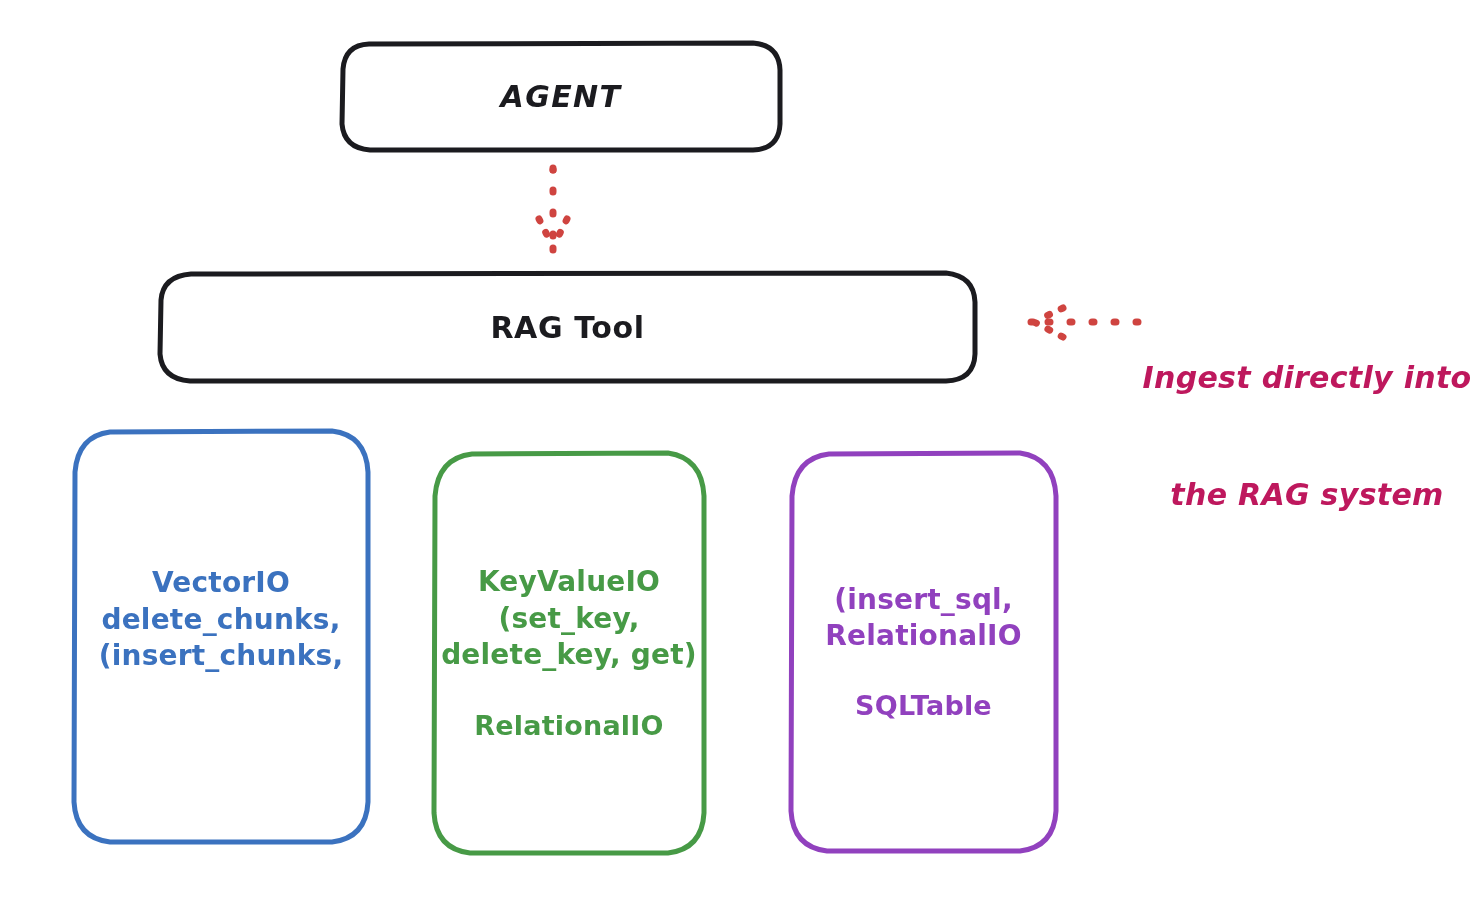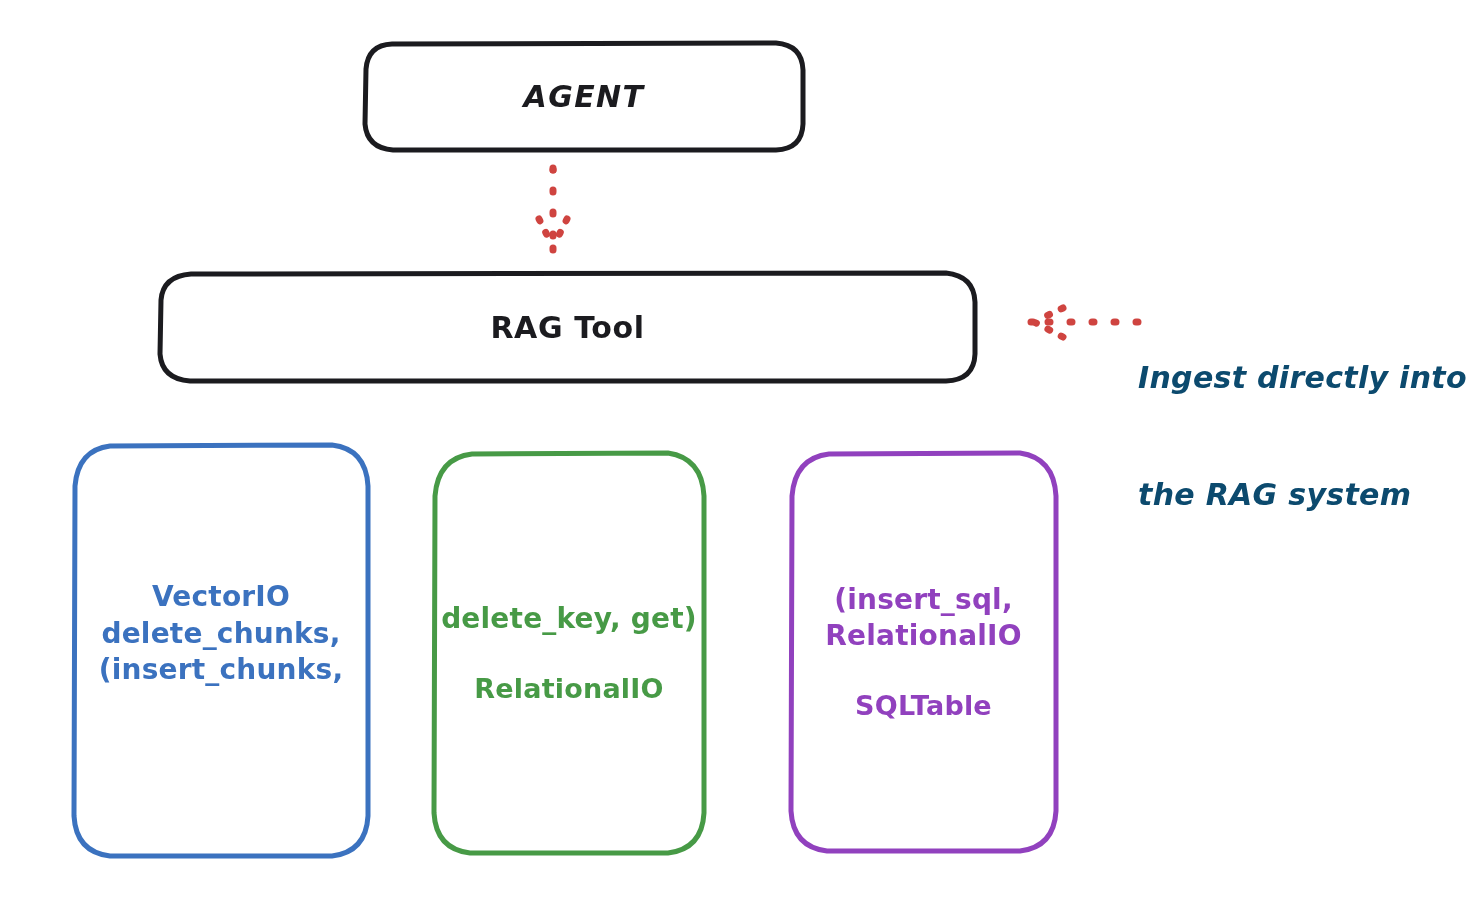--- a/index.html
+++ b/index.html
@@ -77,45 +77,45 @@
     font-weight: 600;
   }
 
   #vector-node   { color: #3b72bf; }
   #keyvalue-node { color: #479a46; }
   #relational-node { color: #9141be; }
 
   
   #ingest-annotation {
     position: absolute;
-    color: #0c4a6e;
+    color: #be185d;
     font-family: "DejaVu Sans", sans-serif;
     font-size: 30px;
     font-weight: 600;
     font-style: italic;
     line-height: 1.30;
-    text-align: left;
+    text-align: center;
     letter-spacing: 0.3px;
     white-space: pre;
   }
 
   .arrow-layer {
     position: absolute;
     left: 0; top: 0;
     width: 1484px;
     height: 910px;
     pointer-events: none;
   }
 </style>
 </head>
 <body>
 
 <div id="canvas">
 
-  <div class="node" id="agent-node" style="left:362px; top:40px; width:444px; height:113px;">
+  <div class="node" id="agent-node" style="left:339px; top:40px; width:444px; height:113px;">
     <svg class="sketch-frame" viewBox="0 0 444 113" preserveAspectRatio="none">
       <path d="M30 4 L414 3 Q440 5 441 30 L441 84 Q440 109 414 110 L31 110 Q5 108 3 84 L4 29 Q6 5 30 4 Z" fill="#ffffff" stroke="#1b1b1f" stroke-width="5" stroke-linecap="round" stroke-linejoin="round"></path>
     </svg>
     <div class="label-stack">
       <span class="ln">AGENT</span>
     </div>
   </div>
 
   <svg class="arrow-layer">
     <g stroke="#cf4440" stroke-width="7" stroke-linecap="round" fill="none">
@@ -144,37 +144,39 @@
       <line x1="1063" y1="337" x2="1036" y2="323" stroke-dasharray="2 13"></line>
       <line x1="1031" y1="322" x2="1033" y2="322"></line>
     </g>
   </svg>
 
   <div id="ingest-annotation" style="left:1138px; top:280px; width:338px;">
     <span class="ln">Ingest directly into</span>
     <span class="ln">the RAG system</span>
   </div>
 
-  <div class="node provider" id="vector-node" style="left:70px; top:442px; width:302px; height:418px;">
+  <div class="node provider" id="vector-node" style="left:70px; top:428px; width:302px; height:418px;">
     <svg class="sketch-frame" viewBox="0 0 302 418" preserveAspectRatio="none">
       <path d="M40 4 L262 3 Q296 7 298 44 L298 374 Q296 410 262 414 L40 414 Q6 410 4 374 L5 44 Q8 8 40 4 Z" fill="#ffffff" stroke="#3b72bf" stroke-width="5" stroke-linecap="round" stroke-linejoin="round"></path>
     </svg>
     <div class="label-stack">
       <span class="ln">VectorIO</span>
       <span class="ln">delete_chunks,</span>
       <span class="ln">(insert_chunks,</span>
       <span class="gap"></span>
     </div>
   </div>
 
   <div class="node provider" id="keyvalue-node" style="left:430px; top:450px; width:278px; height:407px;">
     <svg class="sketch-frame" viewBox="0 0 278 407" preserveAspectRatio="none">
       <path d="M42 4 L238 3 Q272 8 274 46 L274 363 Q272 399 238 403 L40 403 Q6 399 4 363 L5 46 Q8 8 42 4 Z" fill="#ffffff" stroke="#479a46" stroke-width="5" stroke-linecap="round" stroke-linejoin="round"></path>
     </svg>
     <div class="label-stack">
+      <span class="ln">KeyValueIO</span>
+      <span class="ln">(set_key,</span>
       <span class="ln">delete_key, get)</span>
       <span class="gap"></span>
       <span class="ln index-line">RelationalIO</span>
     </div>
   </div>
 
   <div class="node provider" id="relational-node" style="left:787px; top:450px; width:273px; height:405px;">
     <svg class="sketch-frame" viewBox="0 0 273 405" preserveAspectRatio="none">
       <path d="M42 4 L233 3 Q267 8 269 46 L269 361 Q267 397 233 401 L40 401 Q6 397 4 361 L5 46 Q8 8 42 4 Z" fill="#ffffff" stroke="#9141be" stroke-width="5" stroke-linecap="round" stroke-linejoin="round"></path>
     </svg>

